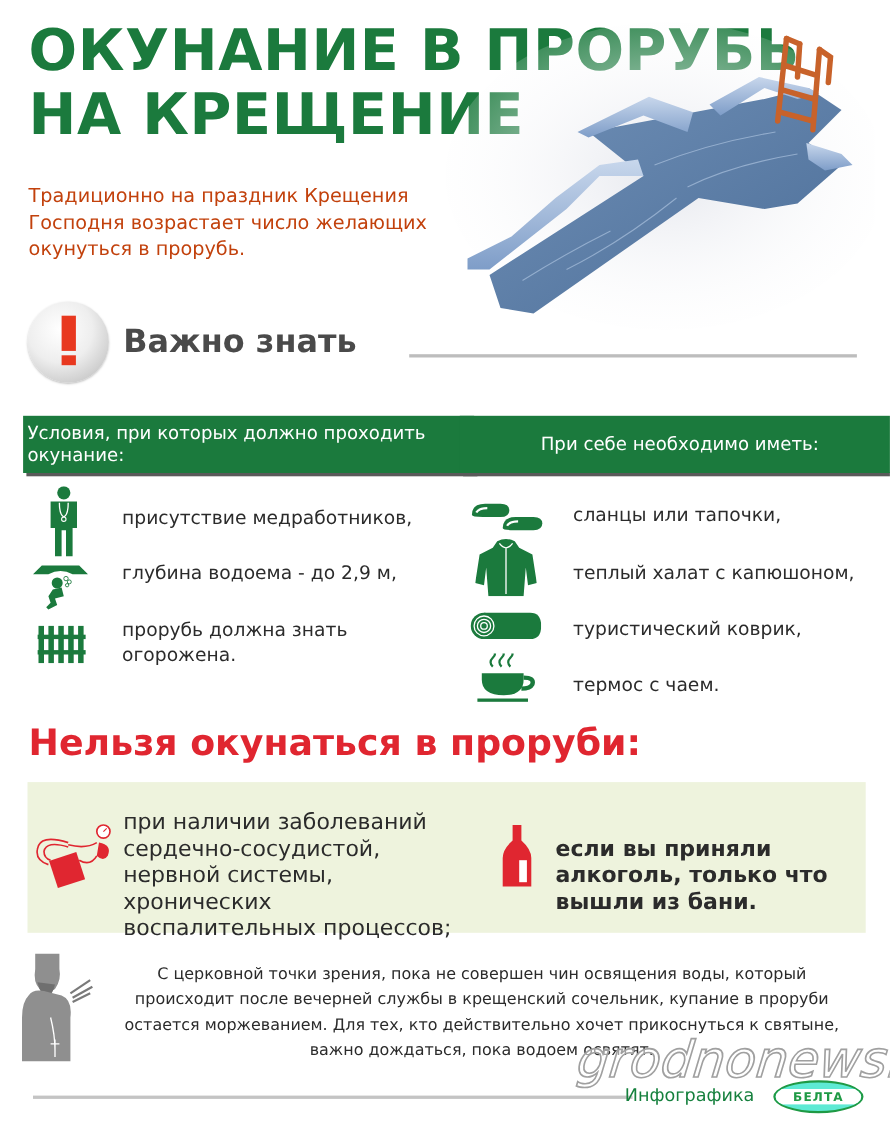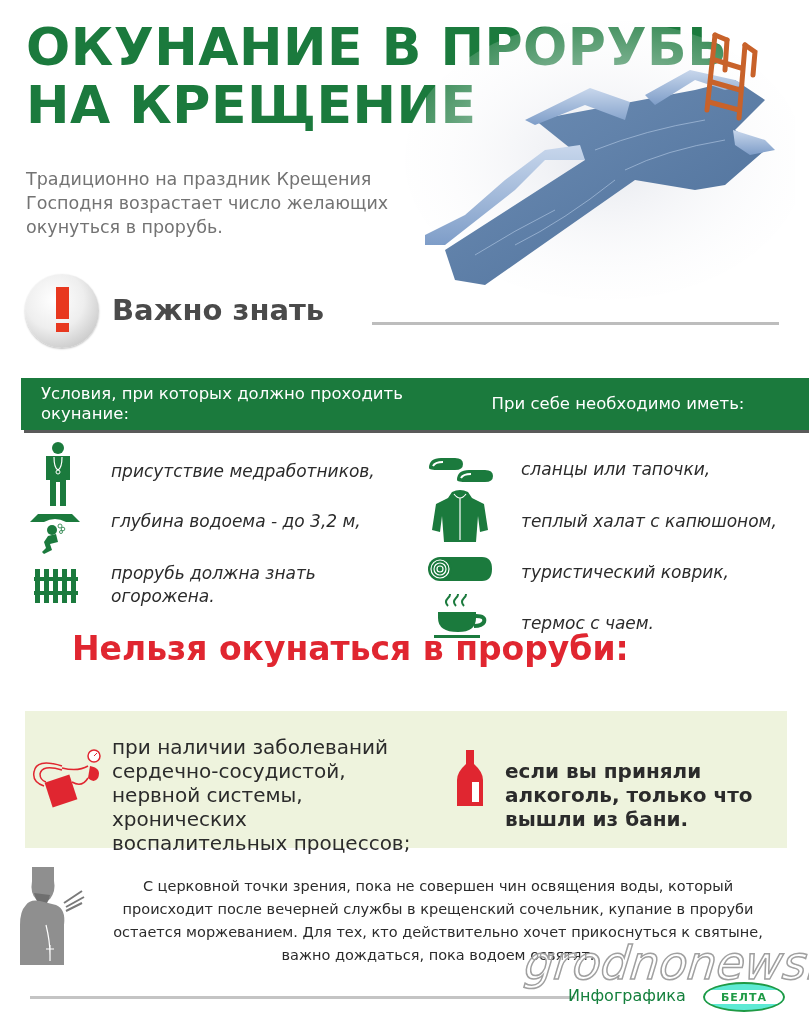--- a/index.html
+++ b/index.html
@@ -10,21 +10,21 @@
 
   
   .title {
     left: 26px; top: 18px;
     font-family: "DejaVu Sans", sans-serif;
     font-weight: bold; font-size: 52px; line-height: 58px;
     color: #1b7a3d; letter-spacing: 0.5px;
   }
   .intro {
     left: 26px; top: 167px; width: 370px;
-    font-size: 17.5px; line-height: 24px; color: #737373;
+    font-size: 17.5px; line-height: 24px; color: #c2410c;
   }
 
   
   .hole { left: 405px; top: 10px; width: 390px; height: 290px; }
 
   
   .warn-circle {
     left: 25px; top: 274px; width: 74px; height: 74px; border-radius: 50%;
     background: radial-gradient(circle at 40% 35%, #ffffff 0%, #eeeeee 45%, #c9c9c9 80%, #bdbdbd 100%);
     box-shadow: 0 1px 2px rgba(0,0,0,0.25);
@@ -35,29 +35,29 @@
     left: 112px; top: 288px;
     font-weight: bold; font-size: 29px; line-height: 44px; color: #4a4a4a;
   }
   .important-rule { left: 372px; top: 322px; width: 407px; height: 3px; background: #bdbdbd; }
 
   
   .green-head {
     background: #1b7a3d; color: #ffffff; font-size: 16.5px; line-height: 20px;
     box-shadow: 3px 3px 0 #5a5a5a;
   }
-  .head-left { left: 21px; top: 378px; width: 410px; height: 52px; padding: 6px 20px; }
+  .head-left { left: 21px; top: 378px; width: 410px; height: 52px; padding: 6px 4px; }
   .head-right { left: 418px; top: 378px; width: 400px; height: 52px; display: flex; align-items: center; justify-content: center; }
 
-  .item-text { font-size: 17px; line-height: 23px; color: #2b2b2b; font-style: italic; }
+  .item-text { font-size: 17px; line-height: 23px; color: #2b2b2b; }
 
   
   .forbid-title {
-    left: 26px; top: 629px;
-    font-weight: bold; font-size: 33px; line-height: 40px; color: #e02630; margin-left: 46px;
+    left: 26px; top: 655px;
+    font-weight: bold; font-size: 33px; line-height: 40px; color: #e02630;
   }
   .forbid-box { left: 25px; top: 711px; width: 762px; height: 137px; background: #eef3dd; }
   .forbid-text { font-size: 20px; line-height: 24px; color: #2b2b2b; }
 
   
   .church-text { left: 108px; top: 875px; width: 660px; font-size: 14.5px; line-height: 23px; color: #2b2b2b; text-align: center; }
 
   
   .footer-rule { left: 30px; top: 996px; width: 545px; height: 3px; background: #c4c4c4; }
   .infographic-label { left: 568px; top: 986px; font-size: 16px; line-height: 20px; color: #15803d; }
@@ -142,21 +142,21 @@
 <div class="abs item-text" style="left:111px; top:460px;">присутствие медработников,</div>
 
 <svg class="abs" style="left:30px; top:512px;" width="50" height="46" viewBox="0 0 50 46">
   <path d="M0 10 L8 2 H42 L50 10 H36 Q25 4 14 10 Z" fill="#1b7a3d"></path>
   <circle cx="22" cy="18" r="5" fill="#1b7a3d"></circle>
   <circle cx="30" cy="14" r="2" fill="none" stroke="#1b7a3d" stroke-width="0.8"></circle>
   <circle cx="33" cy="17" r="1.8" fill="none" stroke="#1b7a3d" stroke-width="0.8"></circle>
   <circle cx="31" cy="20" r="1.5" fill="none" stroke="#1b7a3d" stroke-width="0.8"></circle>
   <path d="M18 24 L26 22 L28 30 L20 32 L22 38 L14 42 L12 40 L16 36 L14 30 Z" fill="#1b7a3d"></path>
 </svg>
-<div class="abs item-text" style="left:111px; top:510px;">глубина водоема - до 3,2 м,</div>
+<div class="abs item-text" style="left:111px; top:510px;">глубина водоема - до 2,9 м,</div>
 
 <svg class="abs" style="left:34px; top:567px;" width="44" height="36" viewBox="0 0 44 36">
   <g fill="#1b7a3d">
     <rect x="1" y="2" width="5" height="34"></rect>
       <rect x="10" y="2" width="5" height="34"></rect>
     <rect x="19" y="2" width="5" height="34"></rect>
       <rect x="28" y="2" width="5" height="34"></rect>
     <rect x="37" y="2" width="5" height="34"></rect>
     <rect x="0" y="10" width="44" height="4"></rect>
       <rect x="0" y="24" width="44" height="4"></rect>

